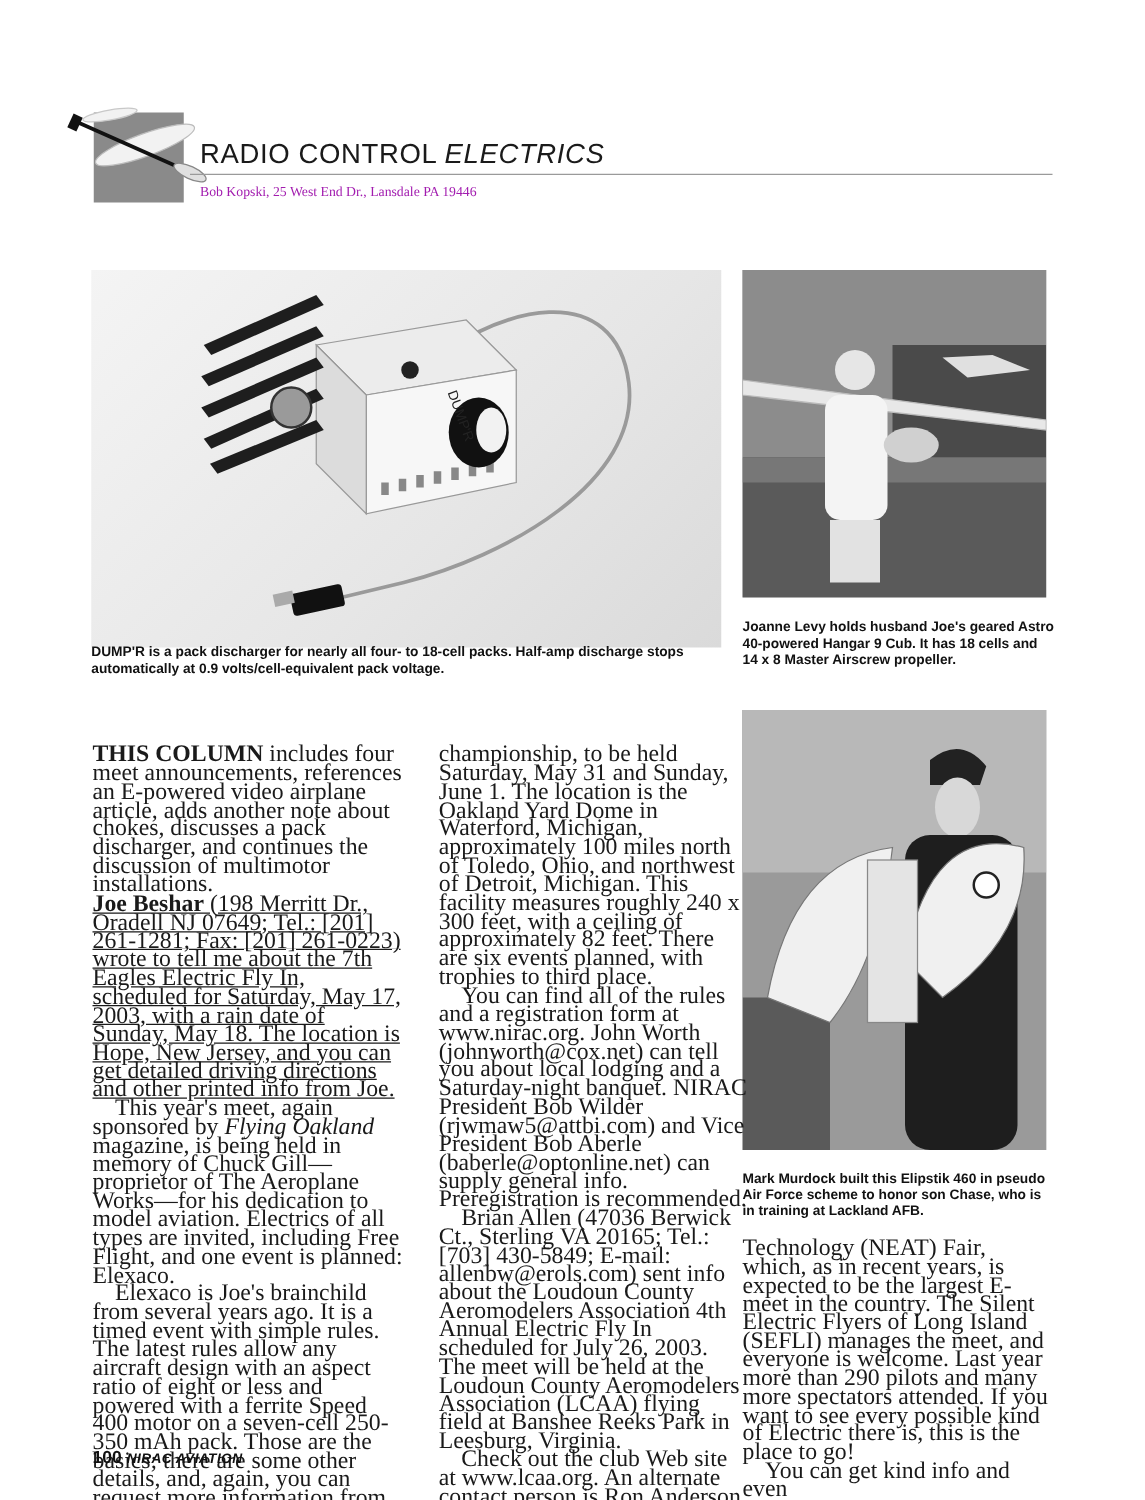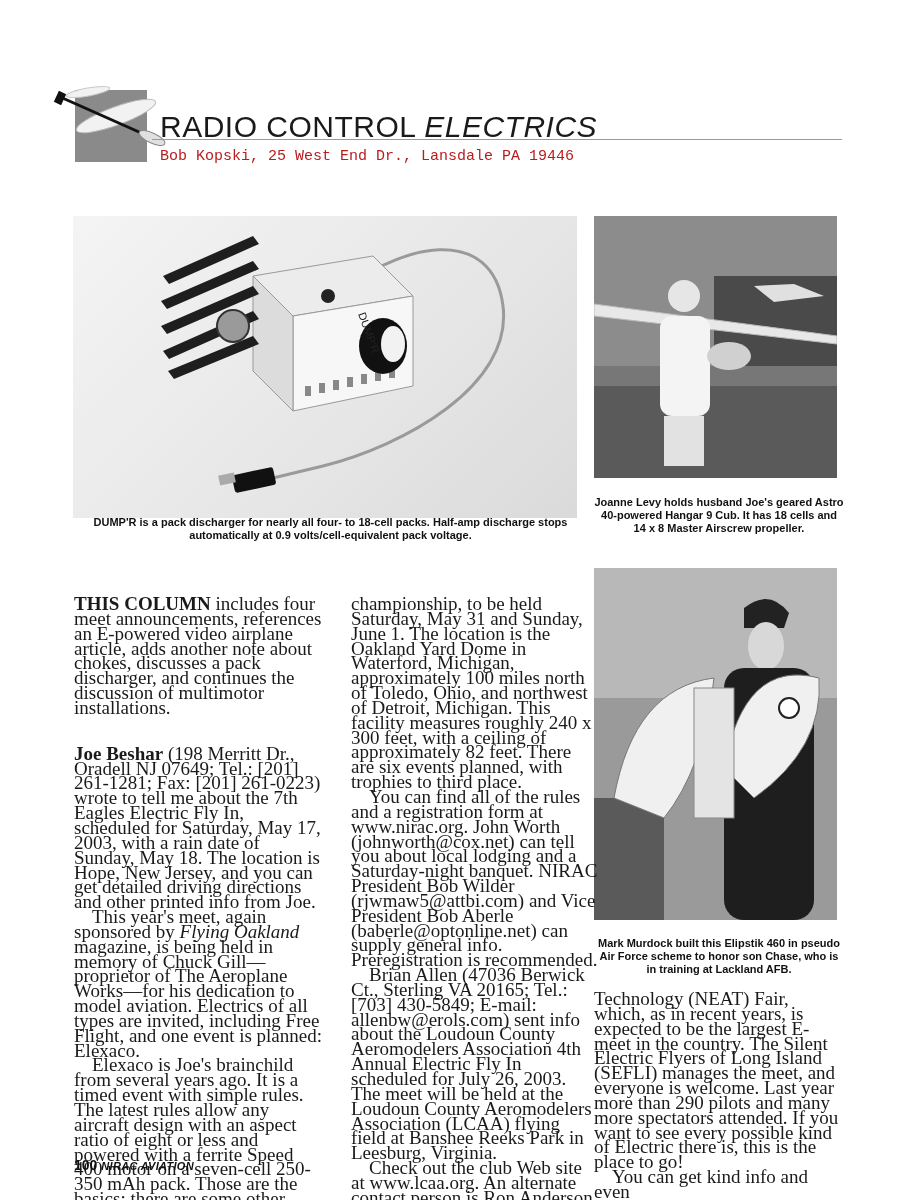--- a/index.html
+++ b/index.html
@@ -2,44 +2,44 @@
 <html><head>
 <meta charset="utf-8">
 <style>
   html, body { margin: 0; padding: 0; background: #ffffff; }
   body { width: 916px; height: 1200px; position: relative; overflow: hidden; font-family: "Liberation Serif", serif; color: #1a1a1a; }
 
   
   .logo { position: absolute; left: 48px; top: 78px; width: 130px; height: 90px; }
   .logo .square { position: absolute; left: 27px; top: 12px; width: 72px; height: 72px; background: #8a8a8a; }
   .logo svg { position: absolute; left: 0; top: 0; }
-  .col-title { position: absolute; left: 160px; top: 110px; font-family: "Liberation Sans", sans-serif; font-size: 30px; letter-spacing: 0.5px; color: #1a1a1a; }
+  .col-title { position: absolute; left: 160px; top: 110px; font-family: "Liberation Sans", sans-serif; font-size: 22px; letter-spacing: 0.5px; color: #1a1a1a; }
   .col-title em { font-style: italic; }
   .head-rule { position: absolute; left: 152px; top: 139px; width: 690px; height: 1px; background: #9a9a9a; }
-  .byline { position: absolute; left: 160px; top: 148px; font-family: Liberation Mono, monospace; font-size: 15px; color: #b91c1c; }
+  .byline { position: absolute; left: 160px; top: 148px; font-family: Liberation Serif, serif; font-size: 11px; color: #a21caf; }
 
   
   .photo { position: absolute; overflow: hidden; }
   .photo-dumpr { left: 73px; top: 216px; width: 504px; height: 302px; background: linear-gradient(135deg, #f4f4f4 0%, #e6e6e6 60%, #dadada 100%); }
   .photo-joanne { left: 594px; top: 216px; width: 243px; height: 262px; background: #6f6f6f; }
   .photo-mark { left: 594px; top: 568px; width: 243px; height: 352px; background: #7a7a7a; }
 
-  .caption { position: absolute; font-family: "Liberation Sans", sans-serif; font-weight: bold; font-size: 11px; line-height: 13px; color: #111; text-align: center; }
+  .caption { position: absolute; font-family: "Liberation Sans", sans-serif; font-weight: bold; font-size: 11px; line-height: 13px; color: #111; }
   .cap-dumpr { left: 73px; top: 516px; width: 515px; }
   .cap-joanne { left: 594px; top: 496px; width: 250px; }
   .cap-mark { left: 594px; top: 937px; width: 250px; }
 
   
   .column { position: absolute; font-size: 19px; line-height: 14.85px; color: #1a1a1a; }
   .col1 { left: 74px; top: 597px; width: 248px; }
   .col2 { left: 351px; top: 597px; width: 248px; }
   .col3 { left: 594px; top: 992px; width: 248px; }
   .column p { margin: 0; text-indent: 18px; }
   .column p.noindent { text-indent: 0; }
-  .column p.gap { margin-top: 31px; text-indent: 0; }
+  .column p.gap { margin-top: 1px; text-indent: 0; text-decoration: underline; }
   .column .sc { font-weight: bold; }
   .column .lead { font-weight: bold; }
   .column em { font-style: italic; }
 
   
   .folio { position: absolute; left: 74px; top: 1157px; font-family: "Liberation Sans", sans-serif; font-weight: bold; font-size: 14px; color: #111; }
   .folio .mag { font-style: italic; font-size: 11px; letter-spacing: 0.3px; margin-left: 4px; }
 </style>
 </head>
 <body>

